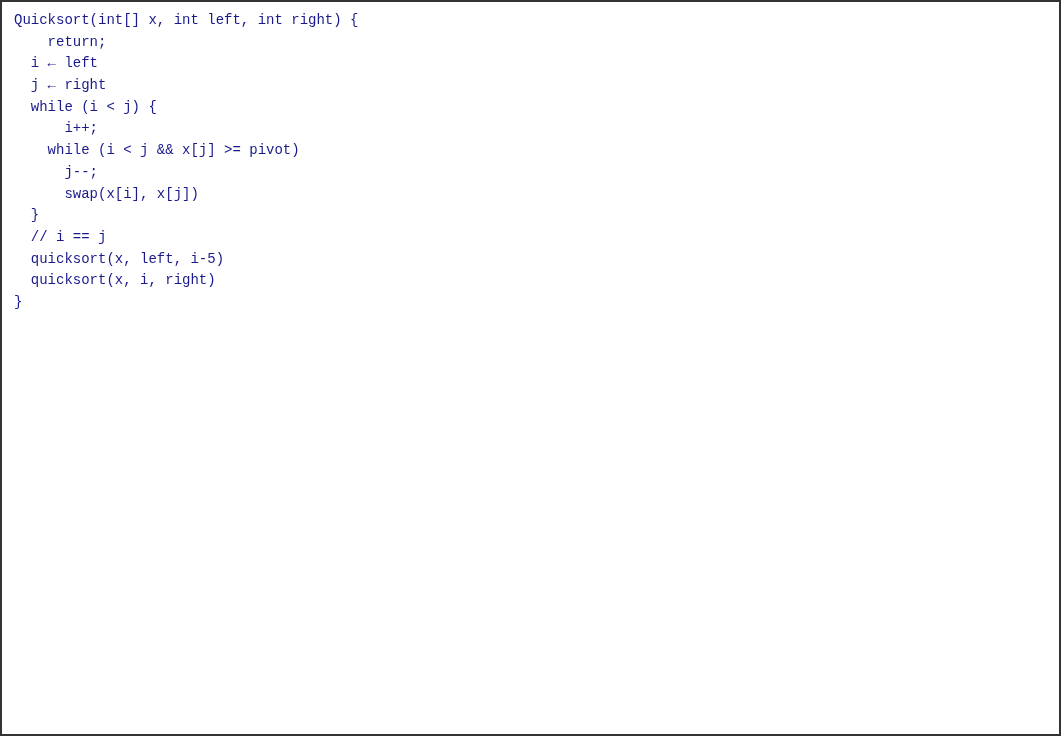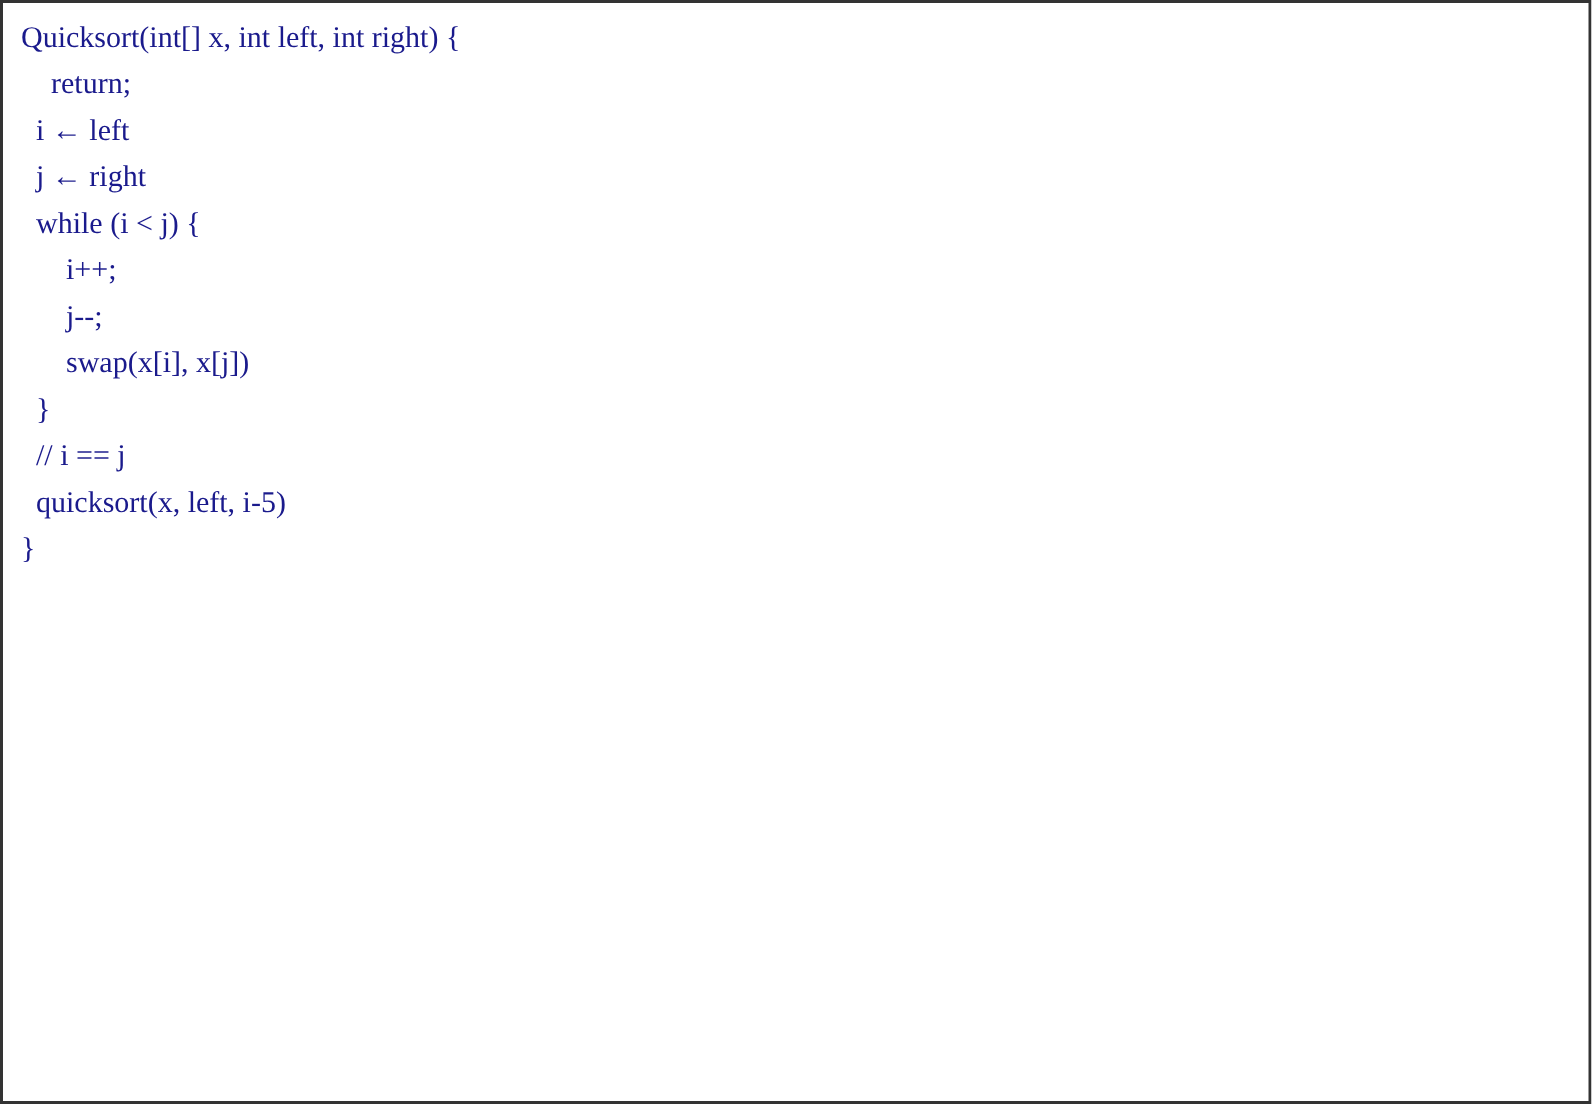--- a/index.html
+++ b/index.html
@@ -20,42 +20,44 @@
 
     .code-container {
       width: 1061px;
       min-height: 736px;
       background: #ffffff;
       border: 2px solid #333333;
       padding: 8px 12px;
     }
 
     .code-block {
-      font-family: Liberation Serif, serif;
-      font-size: 20px;
+      font-family: Liberation Mono, monospace;
+      font-size: 14px;
       line-height: 1.55;
       color: #1a1a8c;
     }
 
     .code-line {
       display: block;
       white-space: pre;
     }
   </style>
 </head>
 <body>
 
 <div class="code-container">
   <div class="code-block" id="code-block">
   <span class="code-line">Quicksort(int[] x, int left, int right) {</span>
       <span class="code-line">    return;</span>
       <span class="code-line">  i ← left</span>
       <span class="code-line">  j ← right</span>
       <span class="code-line">  while (i &lt; j) {</span>
       <span class="code-line">      i++;</span>
+      <span class="code-line">    while (i &lt; j &amp;&amp; x[j] &gt;= pivot)</span>
       <span class="code-line">      j--;</span>
       <span class="code-line">      swap(x[i], x[j])</span>
       <span class="code-line">  }</span>
       <span class="code-line">  // i == j</span>
       <span class="code-line">  quicksort(x, left, i-5)</span>
+      <span class="code-line">  quicksort(x, i, right)</span>
       <span class="code-line">}</span>
     </div>
 </div>
 
 </body></html>

